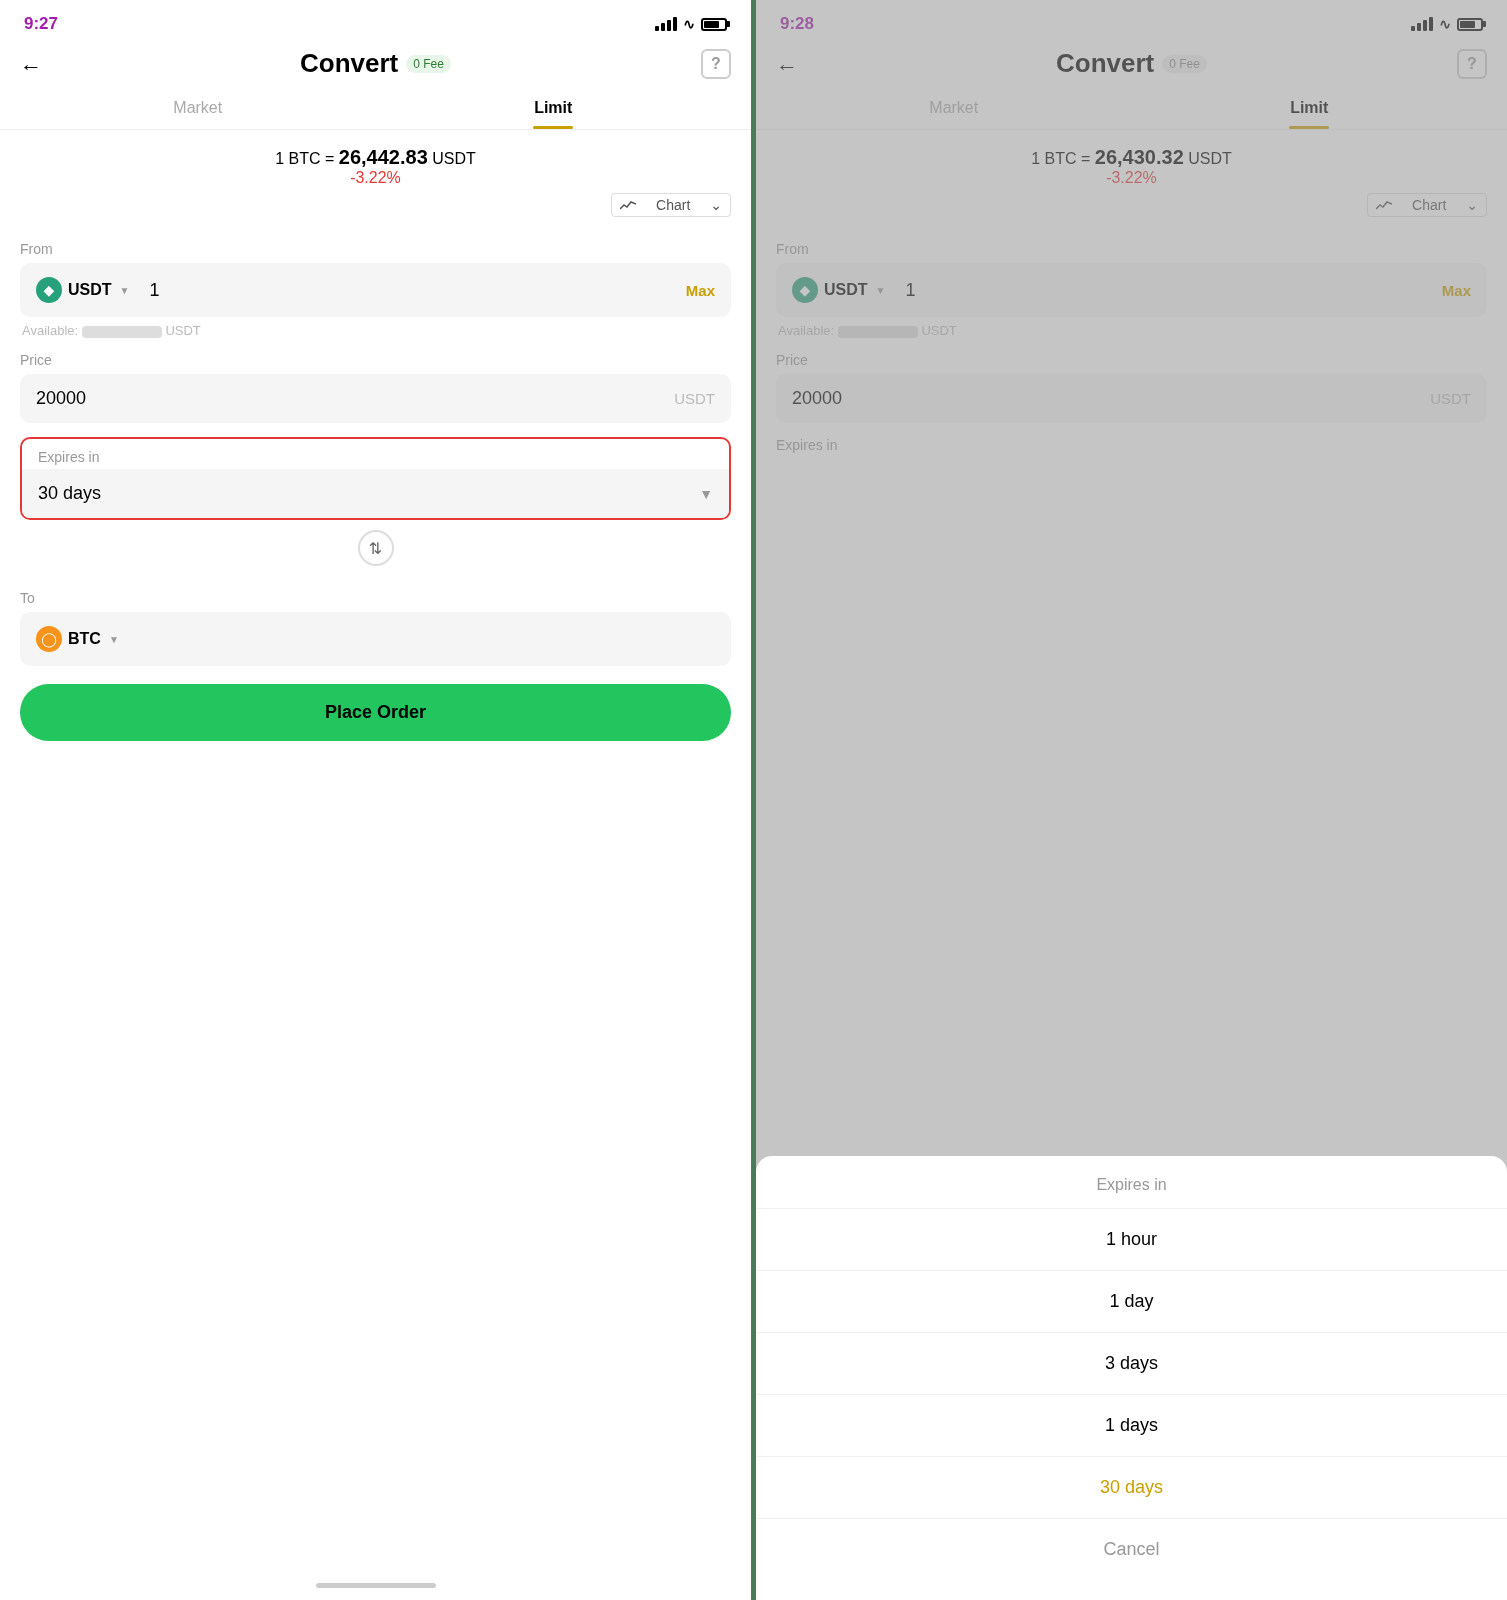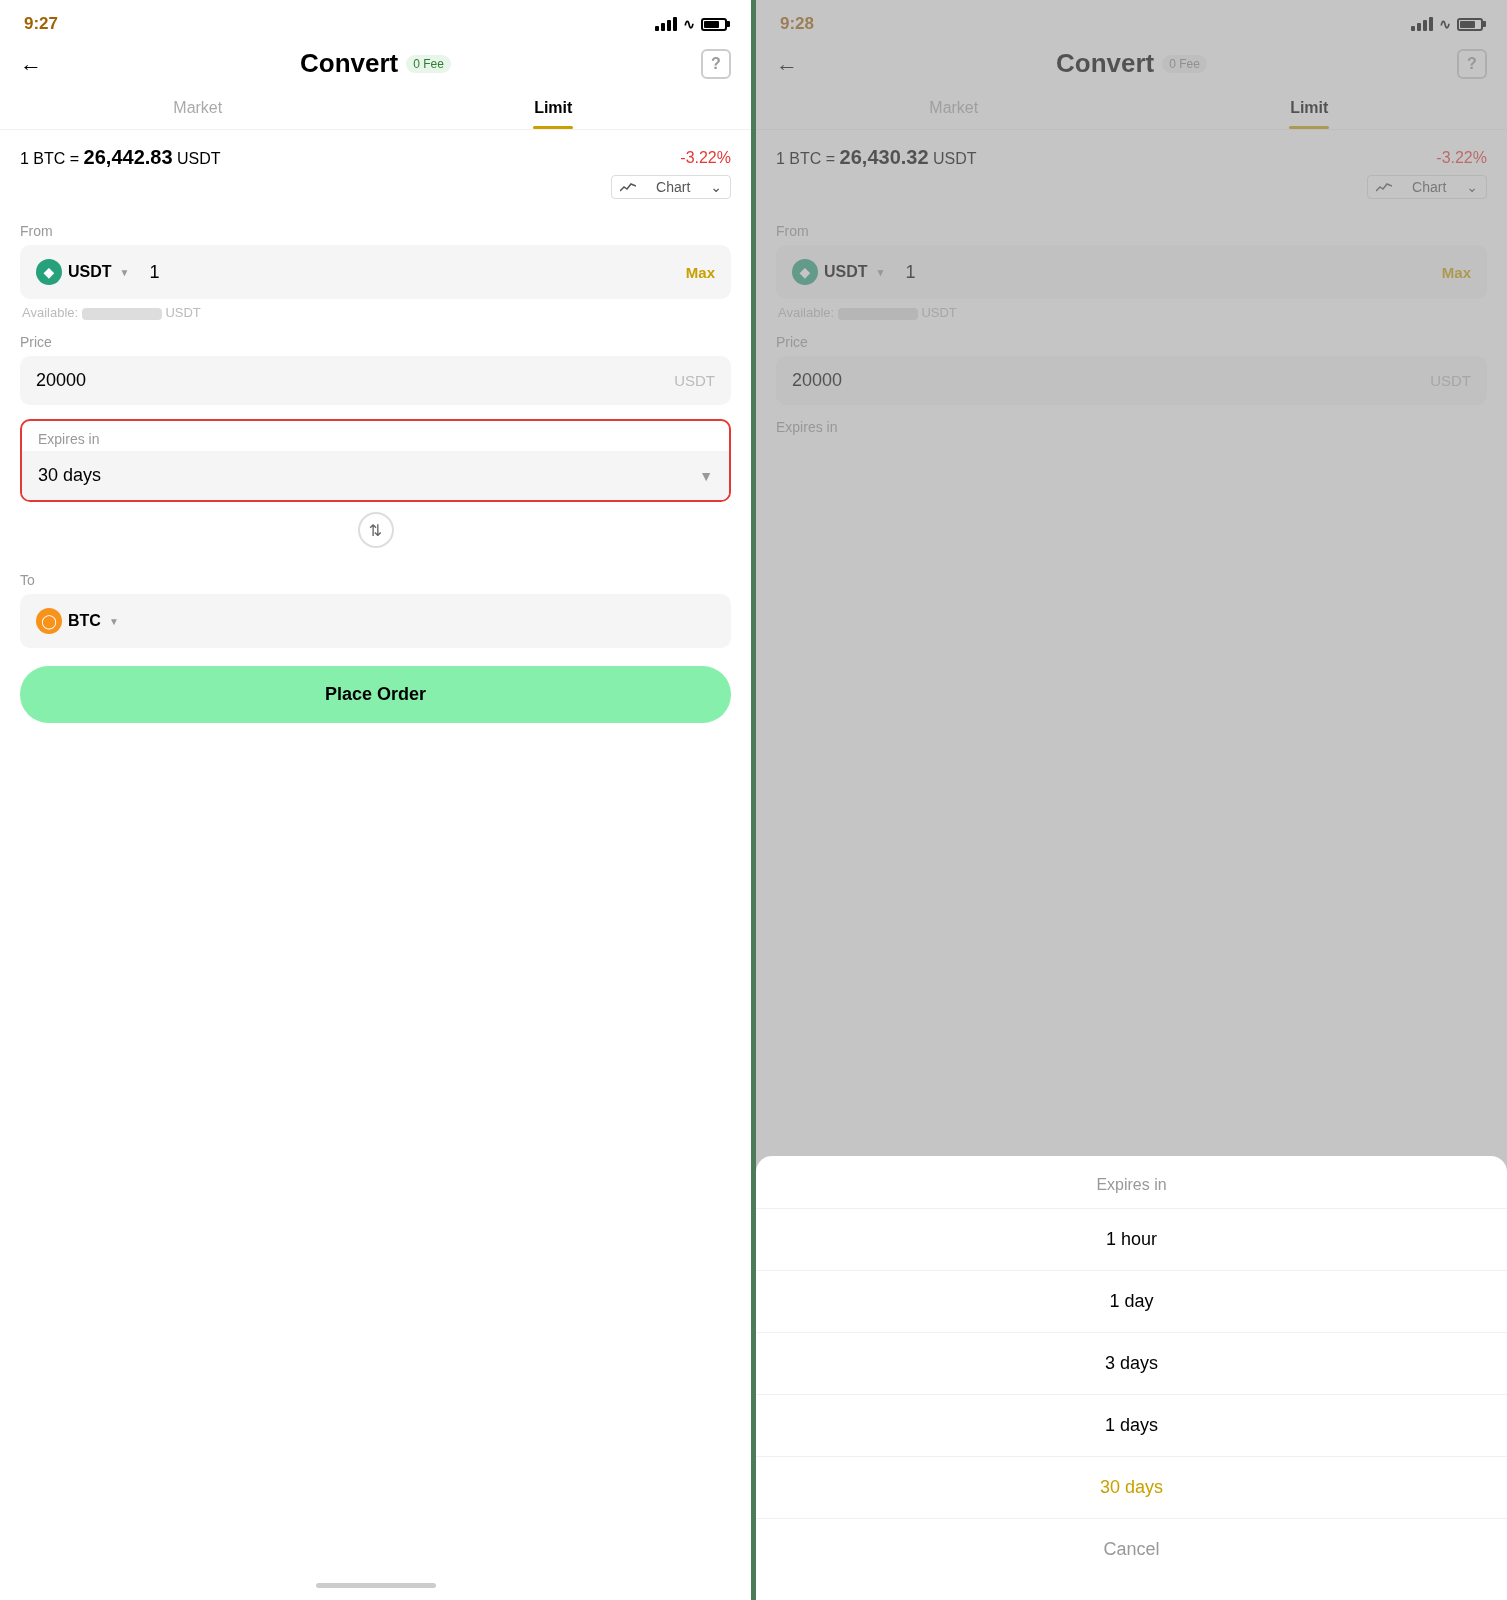--- a/index.html
+++ b/index.html
@@ -27,21 +27,21 @@
 
     
     .status-bar {
       display: flex;
       justify-content: space-between;
       align-items: center;
       padding: 14px 24px 6px;
       font-size: 17px;
       font-weight: 600;
     }
-    .status-time { font-weight: 700; font-size: 17px; color: #a16207; }
+    .status-time { font-weight: 700; font-size: 17px; color: #a21caf; }
     .status-icons { display: flex; align-items: center; gap: 6px; }
     .signal-bars { display: flex; align-items: flex-end; gap: 2px; }
     .signal-bars span {
       display: block;
       width: 4px;
       background: #000;
       border-radius: 1px;
     }
     .signal-bars span:nth-child(1) { height: 5px; }
     .signal-bars span:nth-child(2) { height: 8px; }
@@ -154,20 +154,21 @@
       background: #c8a000;
       border-radius: 2px;
     }
 
     
     .price-row {
       display: flex;
       align-items: center;
       justify-content: space-between;
       padding: 16px 20px 4px;
+      flex-direction: column;
     }
     .price-text {
       font-size: 16px;
       color: #000;
     }
     .price-text strong {
       font-size: 20px;
       font-weight: 700;
     }
     .price-change {
@@ -322,21 +323,21 @@
       justify-content: center;
       cursor: pointer;
       background: #fff;
       color: #666;
       font-size: 16px;
     }
 
     
     .place-order-btn {
       margin: 18px 20px 0;
-      background: #86efac;
+      background: #22c55e;
       border-radius: 30px;
       padding: 18px;
       text-align: center;
       font-size: 18px;
       font-weight: 700;
       color: #000;
       cursor: pointer;
     }
 
     

